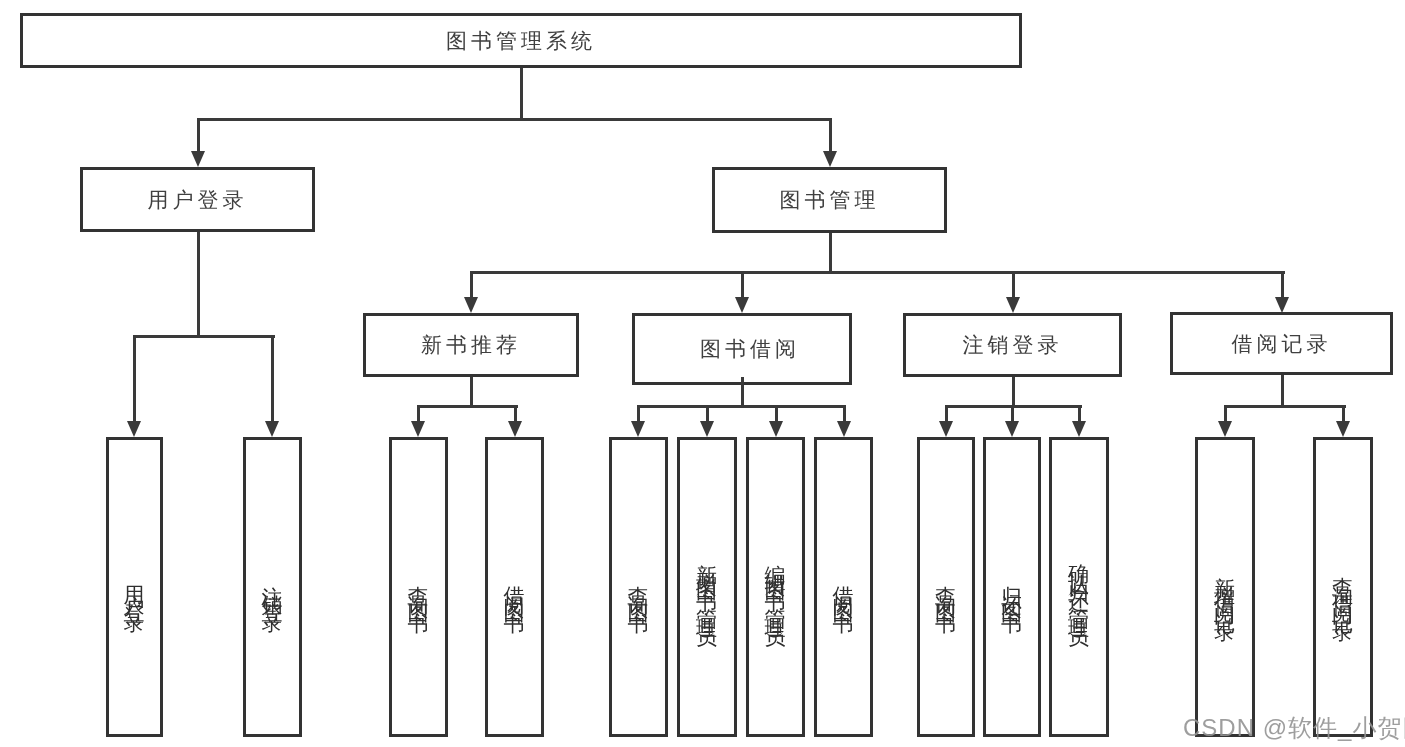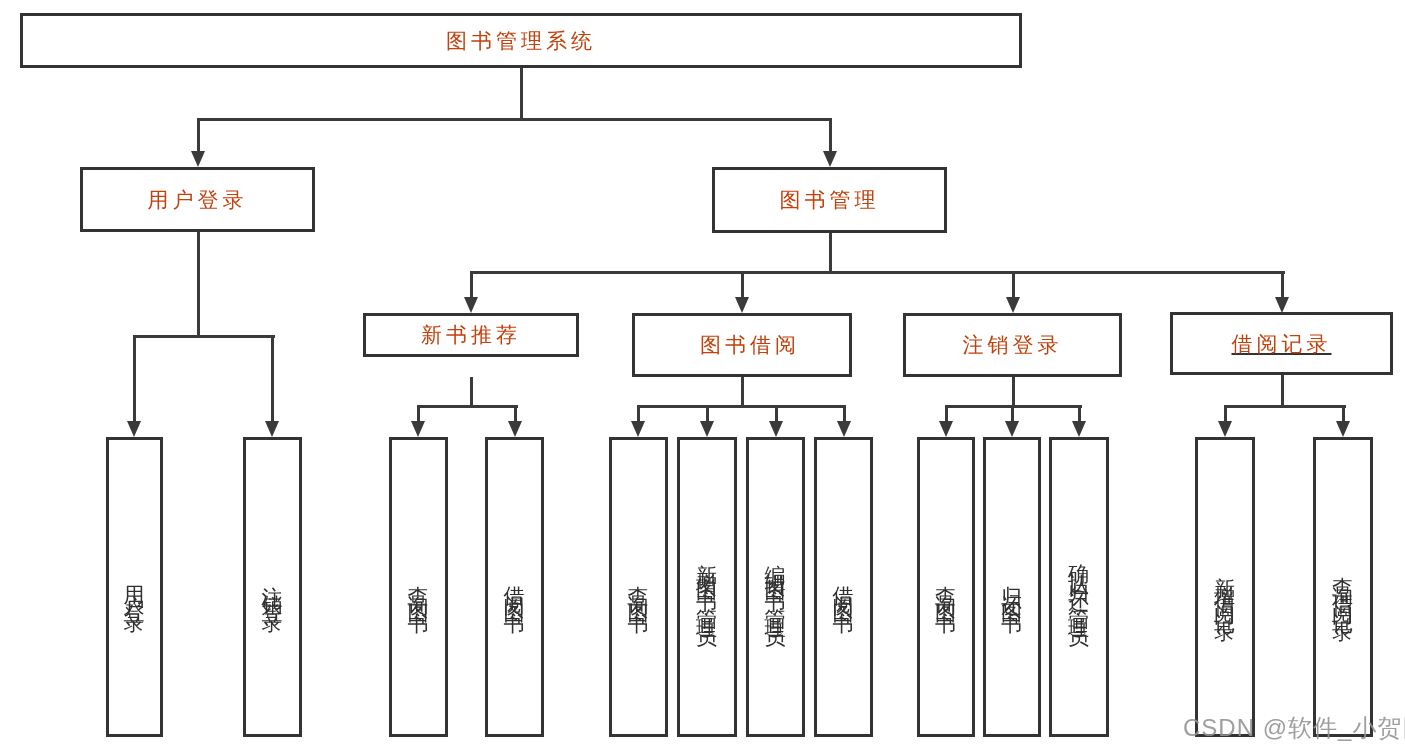--- a/index.html
+++ b/index.html
@@ -7,21 +7,21 @@
     position:relative; width:1405px; height:747px;
     background:#ffffff; overflow:hidden;
     font-family:"Liberation Sans","DejaVu Sans",sans-serif;
     color:#333333;
   }
   .box {
     position:absolute; box-sizing:border-box;
     border:3px solid #333333; background:#ffffff;
     display:flex; align-items:center; justify-content:center;
   }
-  .hlabel { font-size:21px; letter-spacing:4px; color:#c2410c; white-space:nowrap; }
+  .hlabel { font-size:21px; letter-spacing:4px; color:#404040; white-space:nowrap; }
   .vlabel {
     writing-mode:vertical-rl; text-orientation:mixed;
     font-size:21px; letter-spacing:9px; color:#2f2f2f; line-height:1;
   }
   .hline { position:absolute; height:3px; background:#3a3a3a; }
   .vline { position:absolute; width:3px;  background:#3a3a3a; }
   .ahead {
     position:absolute; width:0; height:0;
     border-left:7px solid transparent; border-right:7px solid transparent;
     border-top:16px solid #3a3a3a;
@@ -66,30 +66,30 @@
   <div class="hline" style="left:470px;  top:271px; width:815px;"></div>
   <div class="vline" style="left:470px;  top:271px; height:28px;"></div>
   <div class="ahead" style="left:464px;  top:297px;"></div>
   <div class="vline" style="left:741px;  top:271px; height:28px;"></div>
   <div class="ahead" style="left:735px;  top:297px;"></div>
   <div class="vline" style="left:1012px; top:271px; height:28px;"></div>
   <div class="ahead" style="left:1006px; top:297px;"></div>
   <div class="vline" style="left:1281px; top:271px; height:28px;"></div>
   <div class="ahead" style="left:1275px; top:297px;"></div>
 
-  <div class="box" style="left:363px; top:313px; width:216px; height:44px;">
+  <div class="box" style="left:363px; top:313px; width:216px; height:64px;">
     <span class="hlabel">新书推荐</span>
   </div>
-  <div class="box" style="left:632px; top:313px; width:220px; height:64px;padding-left:16px;">
+  <div class="box" style="left:632px; top:313px; width:220px; height:72px;padding-left:16px;">
     <span class="hlabel">图书借阅</span>
   </div>
   <div class="box" style="left:903px; top:313px; width:219px; height:64px;">
     <span class="hlabel">注销登录</span>
   </div>
-  <div class="box" style="left:1170px; top:312px; width:223px; height:63px;text-decoration:underline;">
+  <div class="box" style="left:1170px; top:312px; width:223px; height:63px;">
     <span class="hlabel">借阅记录</span>
   </div>
 
   <div class="vline" style="left:470px; top:377px; height:31px;"></div>
   <div class="hline" style="left:417px; top:405px; width:101px;"></div>
   <div class="vline" style="left:417px; top:405px; height:18px;"></div>
   <div class="ahead" style="left:411px; top:421px;"></div>
   <div class="vline" style="left:514px; top:405px; height:18px;"></div>
   <div class="ahead" style="left:508px; top:421px;"></div>
 

